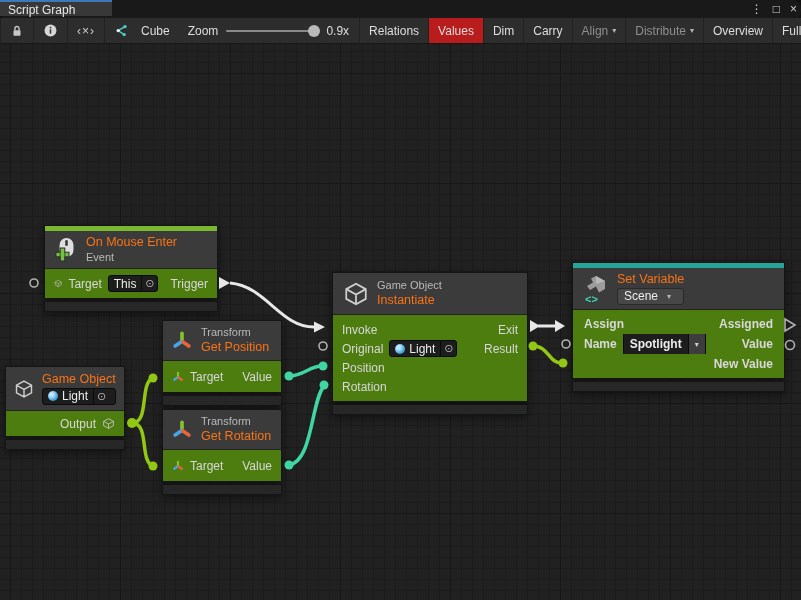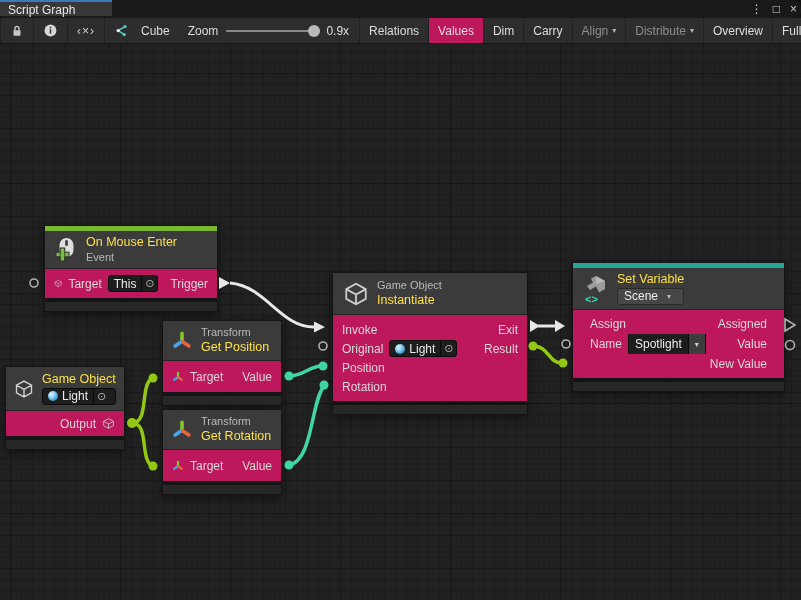--- a/index.html
+++ b/index.html
@@ -14,21 +14,21 @@
   .win-icons{position:absolute;right:4px;top:0;height:18px;display:flex;align-items:center;
        gap:10px;color:#cfcfcf;font-size:12px;}
   .win-icons span{cursor:default;}
   
   .toolbar{position:absolute;left:0;top:18px;width:801px;height:26px;background:#2d2d2d;
        border-bottom:1px solid #171717;display:flex;align-items:stretch;color:#dedede;
        font-size:12px;box-sizing:border-box;}
   .tbtn{display:flex;align-items:center;justify-content:center;padding:0 9px;
        border-right:1px solid #212121;white-space:nowrap;}
   .tbtn.first{border-left:1px solid #212121;}
-  .tbtn.active{background:#be185d;}
+  .tbtn.active{background:#b91c1c;}
   .tbtn.disabled{color:#8f8f8f;}
   .dd-arrow{font-size:8px;margin-left:4px;color:#b5b5b5;}
   .tb-gap{width:14px;}
   .graph-name{display:flex;align-items:center;gap:12px;padding:0 8px;}
   .zoom-area{display:flex;align-items:center;gap:8px;padding:0 10px;}
   .zoom-track{position:relative;width:92px;height:2px;background:#8a8a8a;border-radius:1px;}
   .zoom-handle{position:absolute;top:-5px;left:82px;width:12px;height:12px;border-radius:50%;
        background:#b9b9b9;}
   .code-glyph{letter-spacing:1px;color:#cfcfcf;}
   
@@ -42,23 +42,23 @@
     background-position:0 29px,10px 0,0 7px,10px 0;}
   svg.wires{position:absolute;left:0;top:0;width:801px;height:556px;pointer-events:none;}
   
   .node{position:absolute;filter:drop-shadow(0 3px 5px rgba(0,0,0,.45));}
   .main{border:1px solid #141414;background:#313131;}
   .accent{height:5px;}
   .header{background:#3b3b3b;display:flex;align-items:center;gap:8px;padding:4px 9px;
        border-bottom:1px solid #232323;}
   .hcol{display:flex;flex-direction:column;line-height:1.2;gap:1px;min-width:0;}
   .cat{font-size:11px;color:#b9b9b9;white-space:nowrap;overflow:hidden;}
-  .title{font-size:12.5px;color:#fde047;white-space:nowrap;overflow:hidden;}
+  .title{font-size:12.5px;color:#f97316;white-space:nowrap;overflow:hidden;}
   .sub{font-size:11px;color:#b9b9b9;}
-  .body{background:#be185d;}
+  .body{background:#4d7c0f;}
   .row{height:19px;display:flex;align-items:center;gap:6px;padding:0 9px;font-size:12px;
        color:#d8d8d8;white-space:nowrap;overflow:hidden;}
   .spacer{flex:1;}
   .footer{height:9px;background:#272727;border:1px solid #141414;margin-top:2px;}
   
   .chip{display:inline-flex;align-items:center;height:17px;background:#1d1d1d;
        border:1px solid #0a0a0a;border-radius:3px;font-size:12px;color:#ececec;box-sizing:border-box;}
   .chip .txt{padding:0 5px;display:flex;align-items:center;gap:4px;}
   .chip .pick{width:15px;text-align:center;border-left:1px solid #0a0a0a;color:#b5b5b5;
        font-size:11px;line-height:15px;}
@@ -328,21 +328,21 @@
             <text x="2" y="29" font-size="11" font-weight="bold" fill="#3fd6b4">&lt;&gt;</text>
           </svg>
           <div class="hcol">
             <span class="title">Set Variable</span>
             <span class="dd">
               <span>Scene</span>
               <span class="dd-arrow">▾</span>
             </span>
           </div>
         </div>
-        <div class="body" style="padding:4px 8px;">
+        <div class="body" style="padding:4px 2px;font-weight:bold;">
           <div class="row" style="height:20px;">
             <span>Assign</span>
             <span class="spacer"></span>
             <span>Assigned</span>
           </div>
           <div class="row" style="height:20px;">
             <span>Name</span>
             <span class="combo">
               <span class="ctext">Spotlight</span>
               <span class="cbtn">▾</span>

